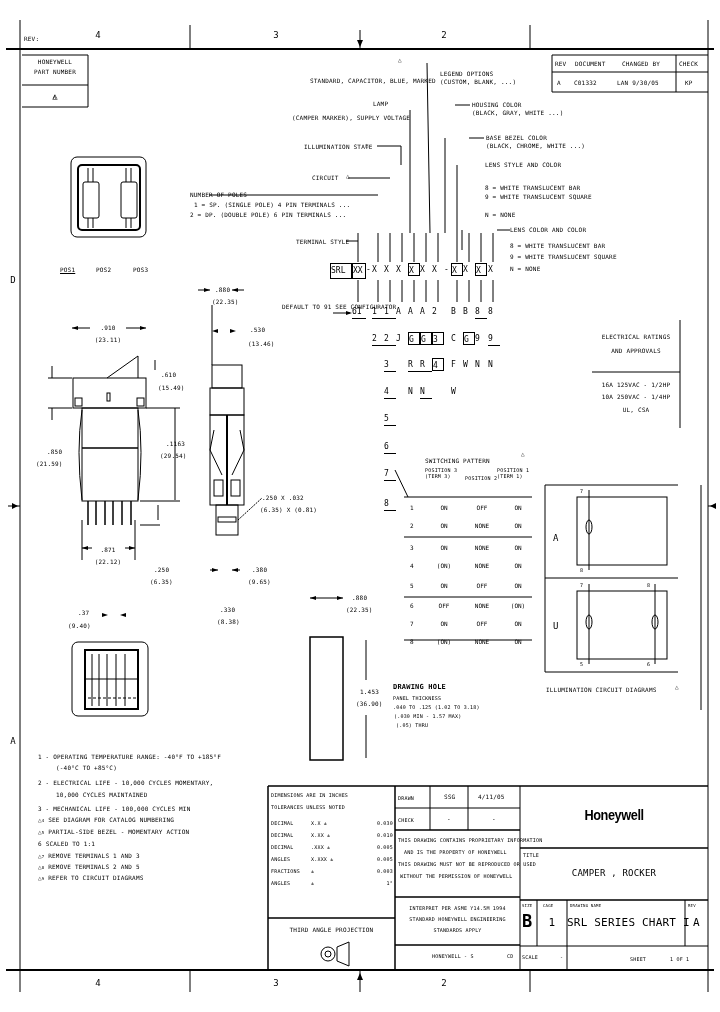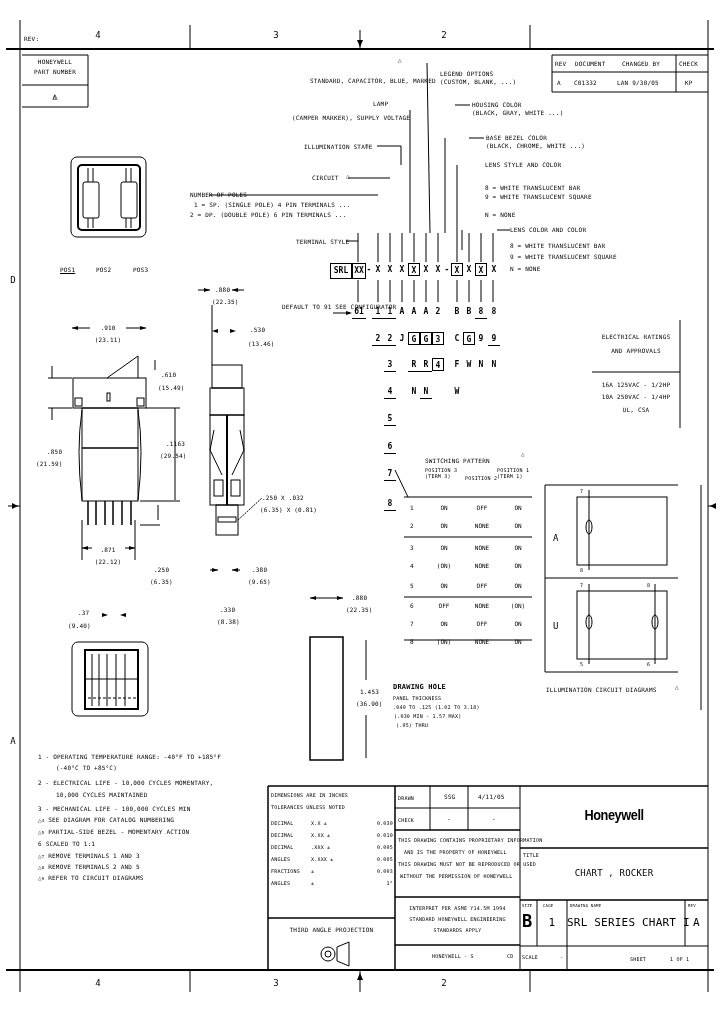--- a/index.html
+++ b/index.html
@@ -4,21 +4,21 @@
 <style>
   html,body{margin:0;padding:0;background:#fff;}
   body{width:720px;height:1012px;position:relative;overflow:hidden;font-family:"DejaVu Sans Mono","Liberation Mono",monospace;color:#000;}
   .abs{position:absolute;}
   .t{position:absolute;font-size:7px;line-height:8px;white-space:nowrap;letter-spacing:0.2px;}
   .t6{font-size:6px;line-height:7px;}
   .c{text-align:center;}
   .b{font-weight:bold;}
   svg{position:absolute;left:0;top:0;}
   .zone{position:absolute;font-size:9px;text-align:center;width:20px;}
-  .code-cell{position:absolute;width:12px;height:13px;font-size:8px;line-height:13px;text-align:center;font-weight:bold;}
+  .code-cell{position:absolute;width:12px;height:13px;font-size:8px;line-height:13px;font-weight:normal;}
   .boxed{border:1px solid #000;box-sizing:border-box;}
   .ul{border-bottom:1px solid #000;}
   .tbl-row{position:absolute;left:404px;width:128px;height:20px;font-size:6px;line-height:20px;}
   .tbl-row span{position:absolute;text-align:center;}
 </style>
 </head>
 <body>
 
 <svg width="720" height="1012" viewBox="0 0 720 1012">
 
@@ -528,21 +528,21 @@
   <div class="t c" style="left:395px;top:904px;width:125px;font-size:5px;">INTERPRET PER ASME Y14.5M 1994</div>
   <div class="t c" style="left:395px;top:915px;width:125px;font-size:5px;">STANDARD HONEYWELL ENGINEERING</div>
   <div class="t c" style="left:395px;top:926px;width:125px;font-size:5px;">STANDARDS APPLY</div>
 
   <div class="t" style="left:432px;top:952px;font-size:5px;">HONEYWELL - S</div>
   <div class="t" style="left:507px;top:952px;font-size:5px;">CD</div>
 
   <div class="t b c" style="left:520px;top:806px;width:188px;font-size:15px;line-height:18px;font-family:'Liberation Sans',sans-serif;letter-spacing:-0.5px;transform:scaleX(0.85);">Honeywell</div>
 
   <div class="t" style="left:523px;top:851px;font-size:5px;">TITLE</div>
-  <div class="t c" style="left:520px;top:868px;width:188px;font-size:9px;line-height:10px;">CHART , ROCKER</div>
+  <div class="t c" style="left:520px;top:868px;width:188px;font-size:9px;line-height:10px;">CAMPER , ROCKER</div>
 
   <div class="t" style="left:522px;top:902px;font-size:4px;">SIZE</div>
   <div class="t b" style="left:522px;top:912px;font-size:17px;line-height:18px;">B</div>
   <div class="t" style="left:543px;top:902px;font-size:4px;">CAGE</div>
   <div class="t c" style="left:537px;top:917px;width:30px;font-size:11px;line-height:12px;">1</div>
   <div class="t" style="left:570px;top:902px;font-size:4px;">DRAWING NAME</div>
   <div class="t c" style="left:567px;top:917px;width:118px;font-size:11px;line-height:12px;">SRL SERIES CHART I</div>
   <div class="t" style="left:688px;top:902px;font-size:4px;">REV</div>
   <div class="t c" style="left:685px;top:917px;width:23px;font-size:11px;line-height:12px;">A</div>
 

